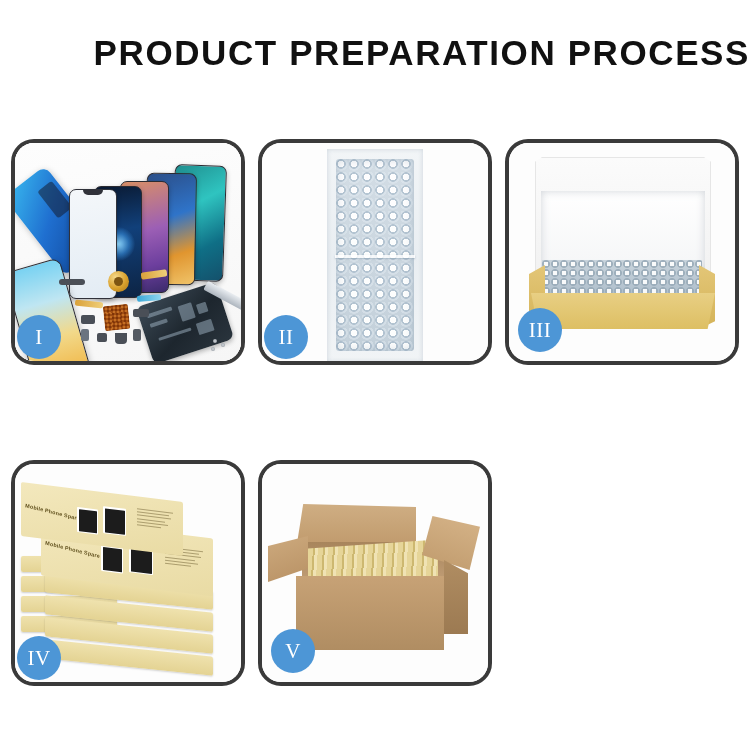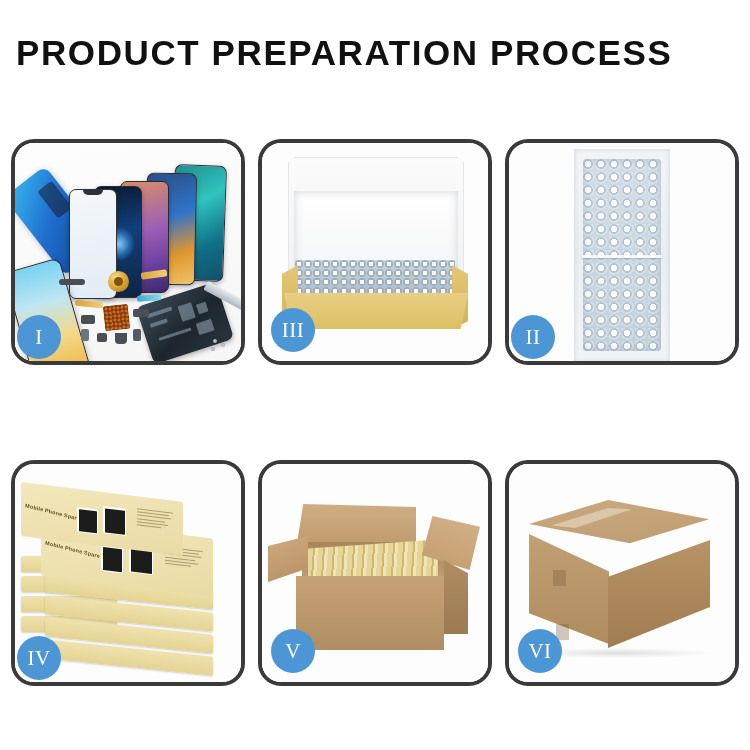--- a/index.html
+++ b/index.html
@@ -5,21 +5,21 @@
   * { box-sizing: border-box; margin: 0; padding: 0; }
   html, body {
     width: 750px; height: 750px;
     background: #ffffff;
     font-family: "Liberation Sans", sans-serif;
     overflow: hidden;
   }
   .page { position: relative; width: 750px; height: 750px; background: #fff; }
 
   
-  .header { padding-top: 34px; text-align: left; padding-left: 16px; }
+  .header { padding-top: 34px; text-align: right; }
   .title {
     font-family: "Liberation Sans", sans-serif;
     font-size: 35px; font-weight: 700; color: #111;
     letter-spacing: 1.6px; line-height: 1.1; white-space: nowrap;
   }
   .subtitle {
     margin-top: 12px;
     font-size: 15.2px; font-weight: 400; color: #1a1a1a;
     letter-spacing: 0.15px; white-space: nowrap;
   }
@@ -326,41 +326,41 @@
           <div class="screw" style="left:206px; top:200px;"></div>
           <div class="screw" style="left:196px; top:204px;"></div>
         </div>
       </div>
       <div class="badge">I</div>
     </div>
 
     <div class="panel">
       <div class="panel-clip">
         <div class="scene">
+          <div class="bw-sheet">
+            <div class="bw-inner"></div>
+            <div class="bw-seam"></div>
+          </div>
+        </div>
+      </div>
+      <div class="badge">II</div>
+    </div>
+
+    <div class="panel">
+      <div class="panel-clip">
+        <div class="scene">
           <div class="b3-lid"></div>
           <div class="b3-foam"></div>
           <div class="b3-bub"></div>
           <div class="b3-sideL"></div>
           <div class="b3-sideR"></div>
           <div class="b3-front"></div>
         </div>
       </div>
       <div class="badge inset">III</div>
-    </div>
-
-    <div class="panel">
-      <div class="panel-clip">
-        <div class="scene">
-          <div class="bw-sheet">
-            <div class="bw-inner"></div>
-            <div class="bw-seam"></div>
-          </div>
-        </div>
-      </div>
-      <div class="badge">II</div>
     </div>
 
     <div class="panel">
       <div class="panel-clip">
         <div class="scene stack">
 
           <div class="kb" style="left:6px;  top:92px;  width:96px; height:16px;"></div>
           <div class="kb" style="left:6px;  top:112px; width:96px; height:16px;"></div>
           <div class="kb" style="left:6px;  top:132px; width:96px; height:16px;"></div>
           <div class="kb" style="left:6px;  top:152px; width:96px; height:16px;"></div>
@@ -410,29 +410,15 @@
           <div class="c5-goods"></div>
           <div class="c5-flapL"></div>
           <div class="c5-flapR"></div>
           <div class="c5-right"></div>
           <div class="c5-body"></div>
         </div>
       </div>
       <div class="badge inset">V</div>
     </div>
 
-    <div class="panel">
-      <div class="panel-clip">
-        <div class="scene">
-          <div class="c6-top"></div>
-          <div class="c6-tape"></div>
-          <div class="c6-left"></div>
-          <div class="c6-right"></div>
-          <div class="c6-tab1"></div>
-          <div class="c6-tab2"></div>
-          <div class="c6-shadow"></div>
-        </div>
-      </div>
-      <div class="badge inset">VI</div>
-    </div>
 
   </div>
 </div>
 
 </body></html>

